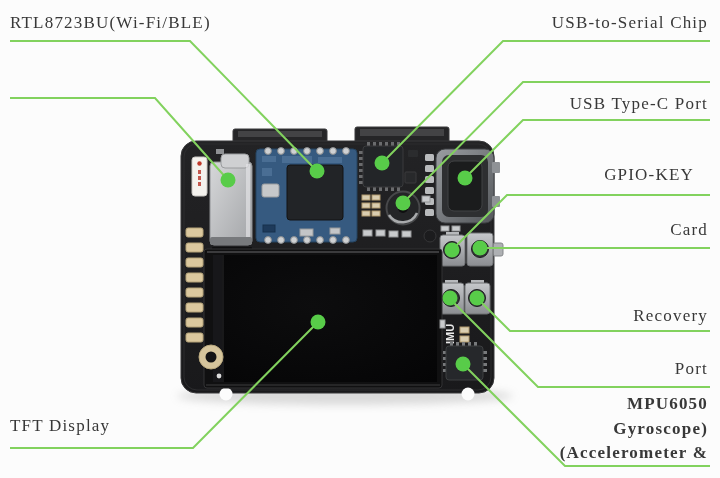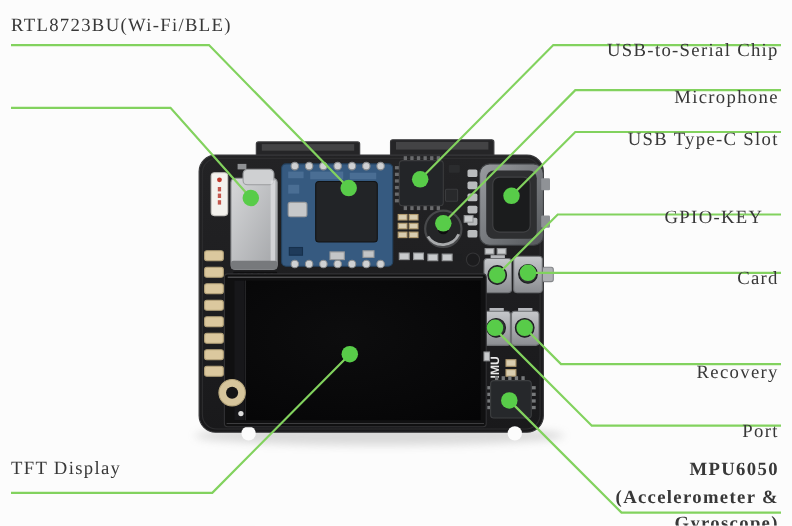--- a/index.html
+++ b/index.html
@@ -16,21 +16,21 @@
   }
   .board-svg{position:absolute;left:0;top:0;}
   .label{
     position:absolute;
     font-size:17px;line-height:20px;
     letter-spacing:1.2px;
     color:var(--label-text);
     white-space:nowrap;
     text-align:center;
   }
-  .label.right{text-align:right;margin-top:23px;}
+  .label.right{text-align:right;}
   .label.multi{line-height:24.5px;font-weight:bold;}
   .callout{stroke:var(--callout-green);stroke-width:2;fill:none;}
   .dot{fill:var(--dot-green);}
 </style>
 </head>
 <body>
 
 <div class="stage">
 
   <svg class="board-svg" width="720" height="478" viewBox="0 0 720 478">
@@ -303,26 +303,25 @@
       <circle class="dot" cx="450" cy="298" r="7.5"></circle>
       <circle class="dot" cx="463" cy="364" r="7.5"></circle>
       <circle class="dot" cx="318" cy="322" r="7.5"></circle>
     </g>
   </svg>
 
   <div class="label" style="left:10px;top:13px">RTL8723BU(Wi-Fi/BLE)</div>
   <div class="label" style="left:10px;top:416px">TFT Display</div>
 
   <div class="label right" style="right:12px;top:13px">USB-to-Serial Chip</div>
-  <div class="label right" style="right:12px;top:56px">Microphone</div>
-  <div class="label right" style="right:12px;top:94px">USB Type-C Slot</div>
+  <div class="label right" style="right:12px;top:94px">USB Type-C Port</div>
   <div class="label right" style="right:26px;top:165px">GPIO-KEY</div>
   <div class="label right" style="right:12px;top:220px">Card</div>
   <div class="label right" style="right:12px;top:306px">Recovery</div>
   <div class="label right" style="right:12px;top:359px">Port</div>
 
   <div class="label right multi" style="right:12px;top:392px">
     <span style="display:block">MPU6050</span>
+    <span style="display:block">Gyroscope)</span>
     <span style="display:block">(Accelerometer &amp;</span>
-    <span style="display:block">Gyroscope)</span>
   </div>
 
 </div>
 
 </body></html>

